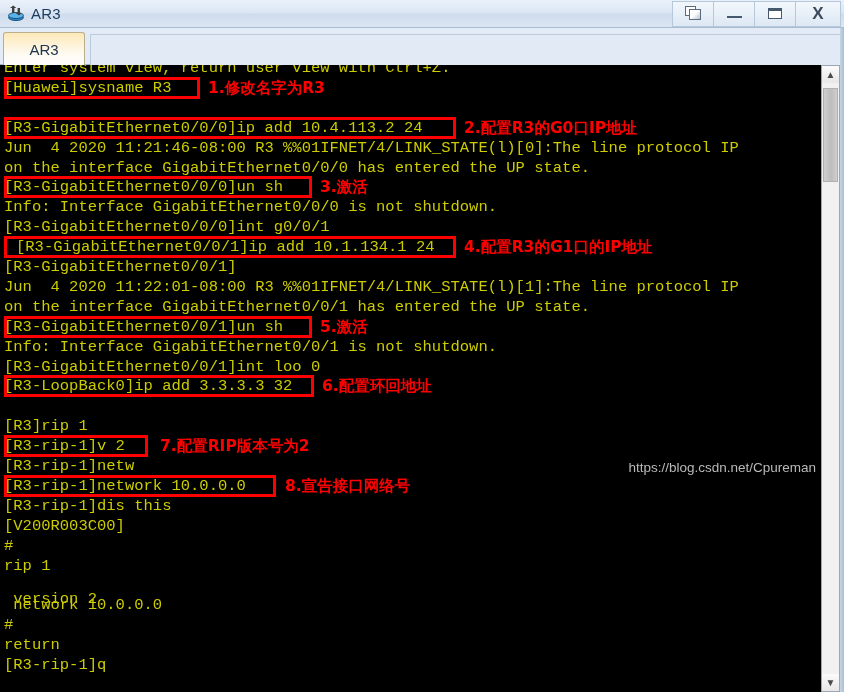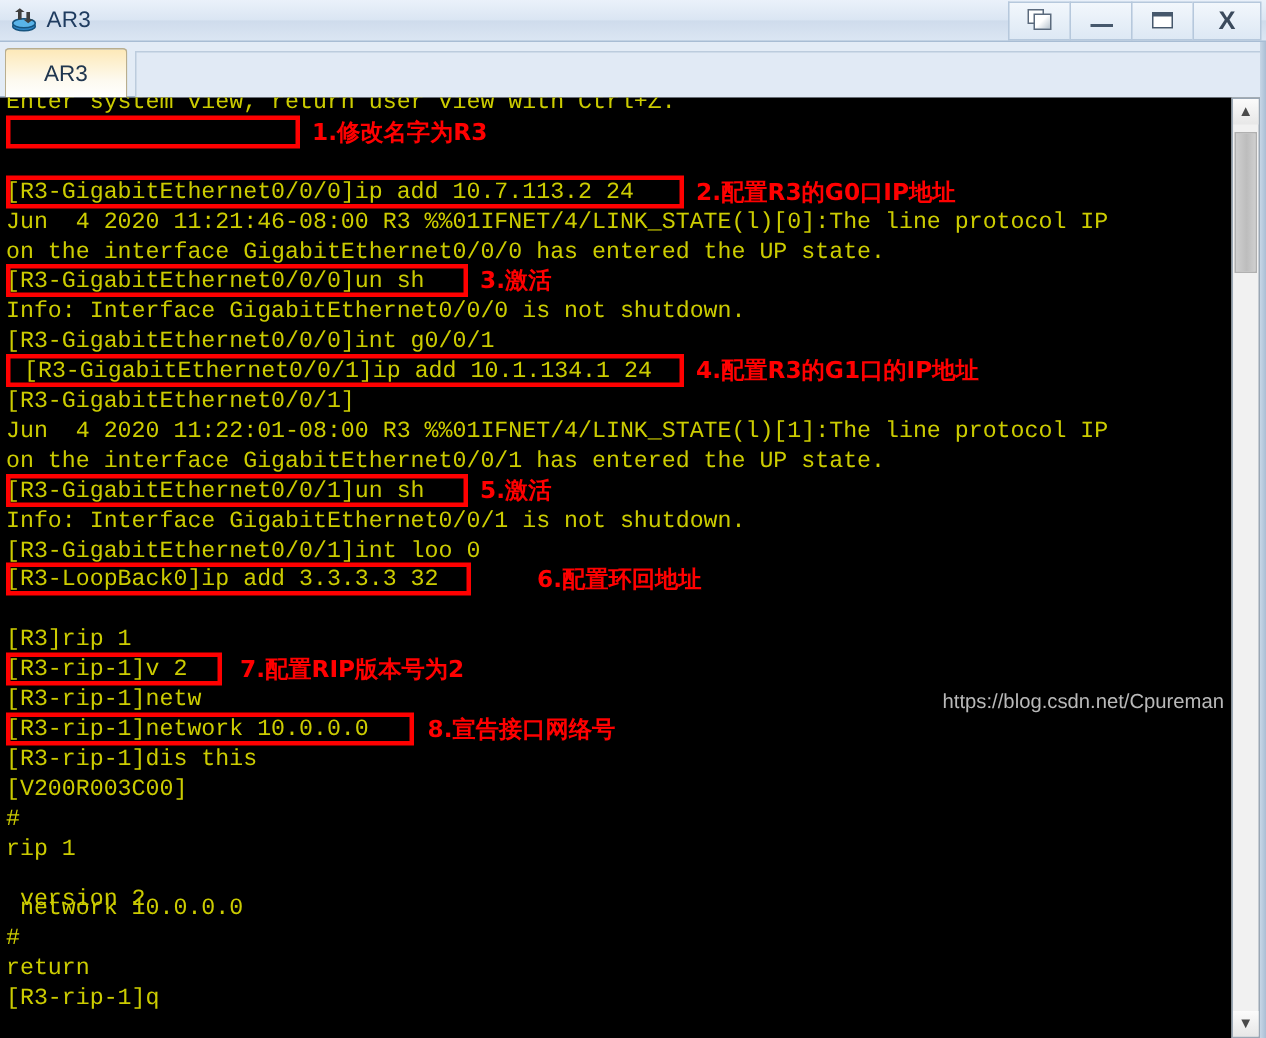--- a/index.html
+++ b/index.html
@@ -218,21 +218,22 @@
   </div>
 
   <div class="tabstrip">
     <div class="tab">AR3</div>
     <div class="tab-rest"></div>
   </div>
 
   <div class="terminal">
     <div class="term-inner" id="term-inner">
         <div class="line clipped-top" style="top: -7px;">Enter system view, return user view with Ctrl+Z.</div>
-        <div class="line" style="top: 52.7px;">[R3-GigabitEthernet0/0/0]ip add 10.7.113.2 24</div>
+        <div class="line" style="top: 12.9px;">[Huawei]sysname R3</div>
+        <div class="line" style="top: 52.7px;">[R3-GigabitEthernet0/0/0]ip add 10.4.113.2 24</div>
         <div class="line" style="top: 72.6px;">Jun  4 2020 11:21:46-08:00 R3 %%01IFNET/4/LINK_STATE(l)[0]:The line protocol IP</div>
         <div class="line" style="top: 92.5px;">on the interface GigabitEthernet0/0/0 has entered the UP state.</div>
         <div class="line" style="top: 112.4px;">[R3-GigabitEthernet0/0/0]un sh</div>
         <div class="line" style="top: 132.3px;">Info: Interface GigabitEthernet0/0/0 is not shutdown.</div>
         <div class="line" style="top: 152.2px;">[R3-GigabitEthernet0/0/0]int g0/0/1</div>
         <div class="line" style="top: 172.1px; padding-left: 12px;">[R3-GigabitEthernet0/0/1]ip add 10.1.134.1 24</div>
         <div class="line" style="top: 192px;">[R3-GigabitEthernet0/0/1]</div>
         <div class="line" style="top: 211.9px;">Jun  4 2020 11:22:01-08:00 R3 %%01IFNET/4/LINK_STATE(l)[1]:The line protocol IP</div>
         <div class="line" style="top: 231.8px;">on the interface GigabitEthernet0/0/1 has entered the UP state.</div>
         <div class="line" style="top: 251.7px;">[R3-GigabitEthernet0/0/1]un sh</div>
@@ -258,21 +259,21 @@
         <div class="hl" style="left: 4px; top: 171.1px; width: 452px; height: 22px;"></div>
         <div class="hl" style="left: 4px; top: 250.7px; width: 308px; height: 22px;"></div>
         <div class="hl" style="left: 4px; top: 310.4px; width: 310px; height: 22px;"></div>
         <div class="hl" style="left: 4px; top: 370.1px; width: 144px; height: 22px;"></div>
         <div class="hl" style="left: 4px; top: 409.9px; width: 272px; height: 22px;"></div>
         <div class="note" style="left: 208px; top: 13.9px;">1.修改名字为R3</div>
         <div class="note" style="left: 464px; top: 53.7px;">2.配置R3的G0口IP地址</div>
         <div class="note" style="left: 320px; top: 113.4px;">3.激活</div>
         <div class="note" style="left: 464px; top: 173.1px;">4.配置R3的G1口的IP地址</div>
         <div class="note" style="left: 320px; top: 252.7px;">5.激活</div>
-        <div class="note" style="left: 322px; top: 312.4px; margin-left: 36px;">6.配置环回地址</div>
+        <div class="note" style="left: 322px; top: 312.4px;">6.配置环回地址</div>
         <div class="note" style="left: 160px; top: 372.1px;">7.配置RIP版本号为2</div>
         <div class="note" style="left: 285px; top: 411.9px;">8.宣告接口网络号</div>
       </div>
   </div>
 
   <div class="scrollbar">
     <div class="sb-btn sb-up">▲</div>
     <div class="sb-thumb"></div>
     <div class="sb-btn sb-down">▼</div>
   </div>

